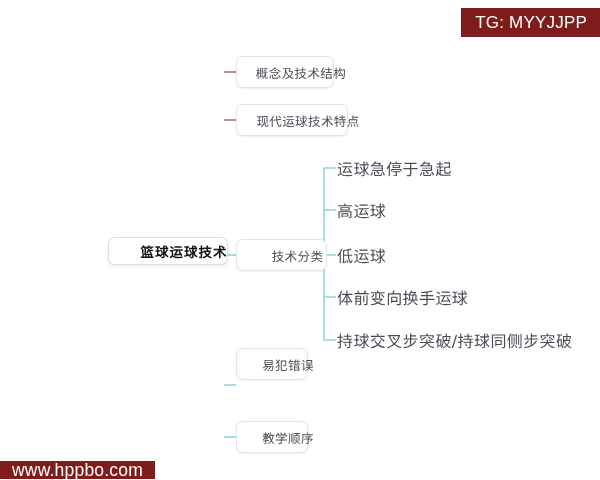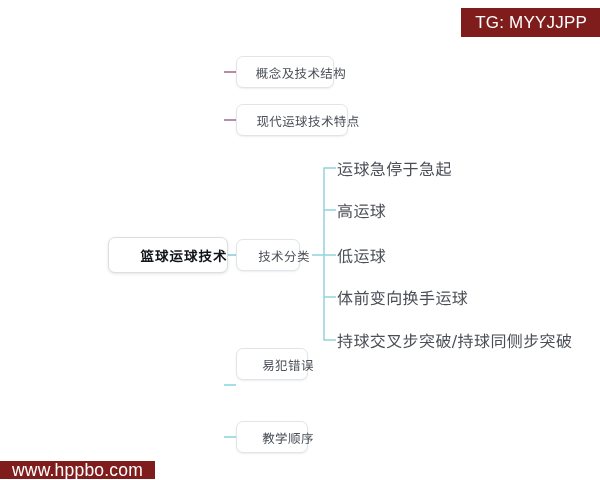--- a/index.html
+++ b/index.html
@@ -130,33 +130,33 @@
 
     <path d="M324,168 L324,340" stroke="#9ad5dd" stroke-width="1.6" fill="none" stroke-linecap="round"></path>
 
     <path d="M324,168 L336,168" stroke="#9ad5dd" stroke-width="1.6" fill="none"></path>
     <path d="M324,210 L336,210" stroke="#9ad5dd" stroke-width="1.6" fill="none"></path>
     <path d="M324,255 L336,255" stroke="#9ad5dd" stroke-width="1.6" fill="none"></path>
     <path d="M324,297 L336,297" stroke="#9ad5dd" stroke-width="1.6" fill="none"></path>
     <path d="M324,340 L336,340" stroke="#9ad5dd" stroke-width="1.6" fill="none"></path>
   </svg>
 
-  <div class="node root" style="left:108px; top:237px; width:120px; height:36px;align-items:center;">
+  <div class="node root" style="left:108px; top:237px; width:120px; height:28px;align-items:center;">
     <span>篮球运球技术</span>
   </div>
 
   <div class="node" style="left:236px; top:56px; width:98px; height:32px;">
     <span>概念及技术结构</span>
   </div>
 
   <div class="node" style="left:236px; top:104px; width:112px; height:32px;">
     <span>现代运球技术特点</span>
   </div>
 
-  <div class="node" style="left:236px; top:239px; width:64px; height:32px;">
+  <div class="node" style="left:236px; top:239px; width:91px; height:32px;">
     <span>技术分类</span>
   </div>
 
   <div class="node" style="left:236px; top:348px; width:72px; height:32px;justify-content:center;">
     <span>易犯错误</span>
   </div>
 
   <div class="node" style="left:236px; top:421px; width:72px; height:32px;">
     <span>教学顺序</span>
   </div>

